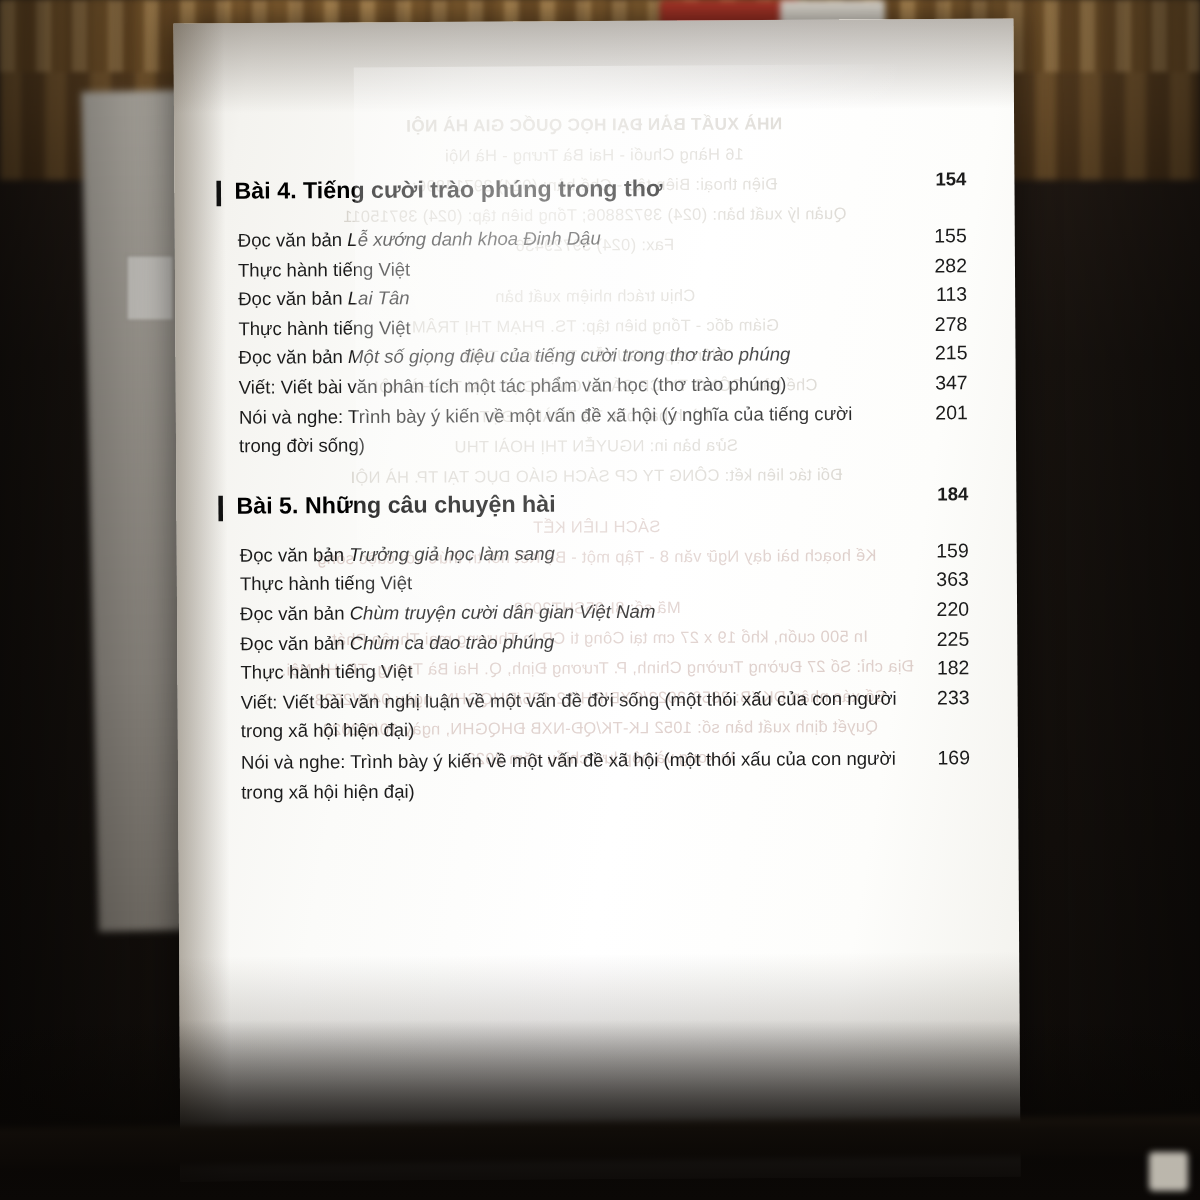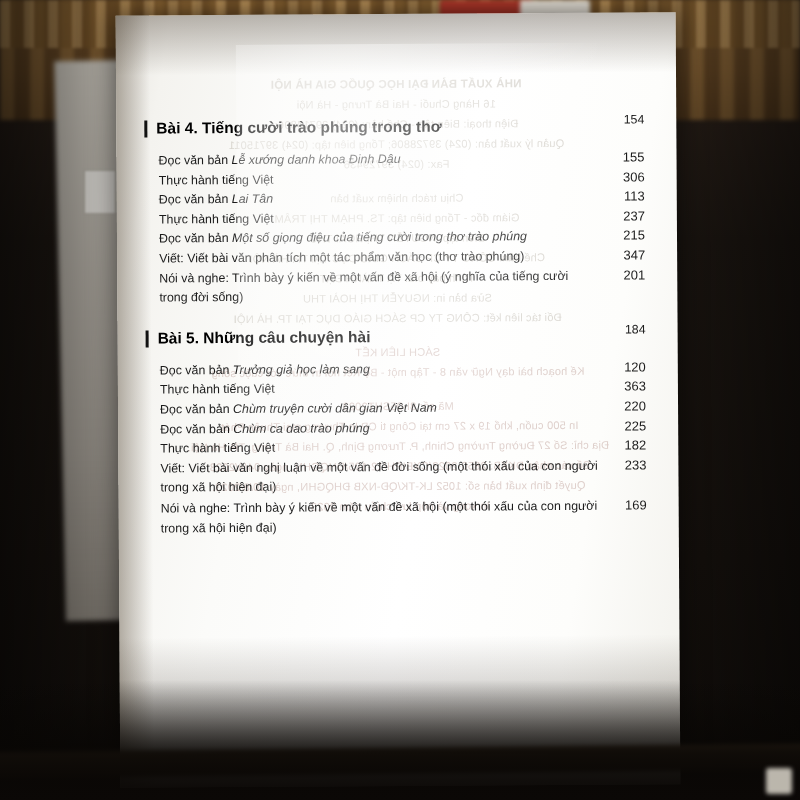--- a/index.html
+++ b/index.html
@@ -196,21 +196,21 @@
     display: flex;
     align-items: flex-start;
     margin-bottom: 7px;
     margin-top: 6px;
   }
   .head-row .h-label { flex: 1 1 auto; }
   .head-row .h-pg {
     flex: 0 0 34px;
     text-align: right;
     font-size: 12.4px;
-    font-weight: normal;
+    font-weight: bold;
     padding-top: 2px;
   }
   em.t { font-style: italic; }
   .cont {
     padding-left: 14px;
     font-size: 12.4px;
     line-height: 18.6px;
     margin-bottom: 2px;
   }
   .gap { height: 8px; }
@@ -283,31 +283,31 @@
         <div class="h-pg">154</div>
       </div>
 
       <div class="row">
         <div class="label"><span>Đọc văn bản </span><em class="t">Lễ xướng danh khoa Đinh Dậu</em></div>
         <div class="pg">155</div>
       </div>
 
       <div class="row">
         <div class="label"><span>Thực hành tiếng Việt</span></div>
-        <div class="pg">306</div>
+        <div class="pg">282</div>
       </div>
 
       <div class="row">
         <div class="label"><span>Đọc văn bản </span><em class="t">Lai Tân</em></div>
         <div class="pg">113</div>
       </div>
 
       <div class="row">
         <div class="label"><span>Thực hành tiếng Việt</span></div>
-        <div class="pg">237</div>
+        <div class="pg">278</div>
       </div>
 
       <div class="row">
         <div class="label"><span>Đọc văn bản </span><em class="t">Một số giọng điệu của tiếng cười trong thơ trào phúng</em></div>
         <div class="pg">215</div>
       </div>
 
       <div class="row">
         <div class="label"><span>Viết: Viết bài văn phân tích một tác phẩm văn học (thơ trào phúng)</span></div>
         <div class="pg">347</div>
@@ -327,21 +327,21 @@
             <span class="bar"></span><span>Bài</span>
             <span class="num">5.</span>
             <span>Những câu chuyện hài</span>
           </div>
         </div>
         <div class="h-pg">184</div>
       </div>
 
       <div class="row">
         <div class="label"><span>Đọc văn bản </span><em class="t">Trưởng giả học làm sang</em></div>
-        <div class="pg">120</div>
+        <div class="pg">159</div>
       </div>
 
       <div class="row">
         <div class="label"><span>Thực hành tiếng Việt</span></div>
         <div class="pg">363</div>
       </div>
 
       <div class="row">
         <div class="label"><span>Đọc văn bản </span><em class="t">Chùm truyện cười dân gian Việt Nam</em></div>
         <div class="pg">220</div>

